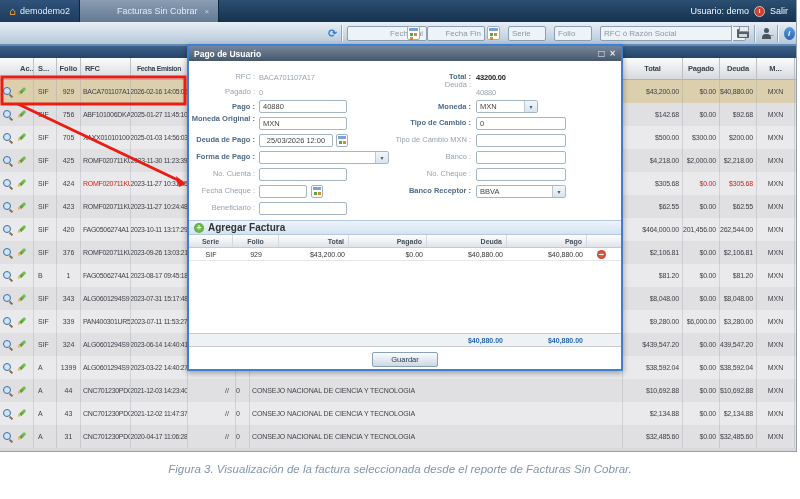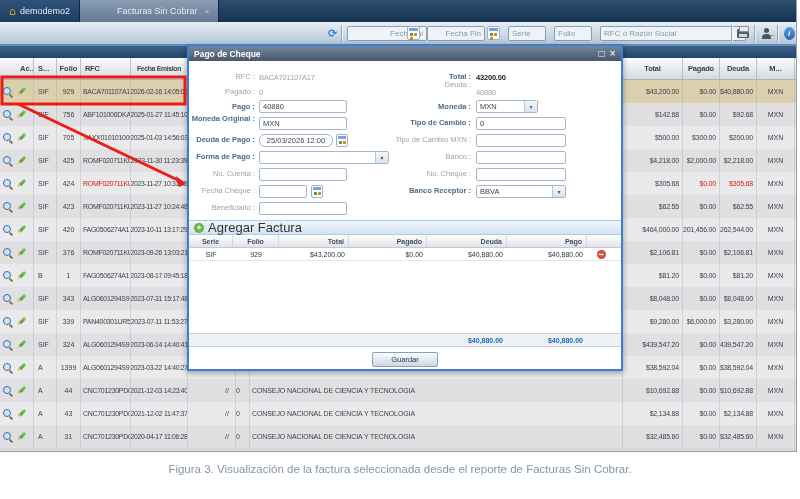--- a/index.html
+++ b/index.html
@@ -110,21 +110,21 @@
              display:flex;align-items:center;justify-content:center;font-size:6px;color:#4a6076;
              font-family:"DejaVu Sans",sans-serif;}
   .cal2{position:absolute;width:12px;height:13px;border:1px solid #9fb0c2;background:#fff;border-radius:2px;padding:0;}
   .cal2::before{content:"";position:absolute;left:1px;right:1px;top:1px;height:3px;background:#7aa2d6;}
   .cal2::after{content:"";position:absolute;left:2px;top:6px;width:3px;height:3px;background:#58a44c;box-shadow:4px 0 0 #d88a2e;}
   .agregar-bar{position:absolute;left:0;top:159px;width:100%;height:15px;
                background:linear-gradient(#eef4fb,#d3e3f3);border-top:1px solid #b5c9de;border-bottom:1px solid #b5c9de;
                display:flex;align-items:center;gap:4px;padding:0 5px;}
   .plus-ico{width:10px;height:10px;border-radius:50%;background:radial-gradient(#8fd05e,#4c9a34);color:#fff;
             font-size:8px;line-height:10px;text-align:center;font-weight:bold;}
-  .agregar-lbl{font-size:13px;font-weight:normal;color:#333;}
+  .agregar-lbl{font-size:10px;font-weight:bold;color:#333;}
   .ithead{position:absolute;left:0;top:174px;width:100%;height:13px;display:flex;
           background:linear-gradient(#ffffff,#dfe3e8);border-bottom:1px solid #c5cad0;}
   .ihc{display:flex;align-items:center;justify-content:center;font-size:7px;font-weight:bold;color:#44505c;
        border-right:1px solid #d4d9df;height:100%;}
   .itrow{position:absolute;left:0;top:187px;width:100%;height:13px;display:flex;border-bottom:1px solid #e4e7ea;
          background:#fff;font-size:7px;color:#333;}
   .icell{display:flex;align-items:center;height:100%;}
   .iw-serie{width:44px;justify-content:center;}
   .iw-folio{width:46px;justify-content:center;}
   .iw-total{width:70px;justify-content:flex-end;padding-right:4px;}
@@ -138,37 +138,42 @@
            background:#eff2f5;border-top:1px solid #c8ccd2;border-bottom:1px solid #c8ccd2;
            font-size:7px;font-weight:bold;color:#1f66b0;}
   .guardar{position:absolute;left:50%;top:291px;transform:translateX(-50%);width:66px;height:15px;
            background:linear-gradient(#fafcfe,#cdd8e3);border:1px solid #8aa0b8;border-radius:2px;
            font-size:7.5px;color:#23384e;font-family:inherit;padding:0;}
 
   
   .annot{position:absolute;left:0;top:0;width:800px;height:499px;z-index:60;pointer-events:none;}
   
   .caption{position:absolute;left:0;top:463px;width:800px;text-align:center;font-size:11.5px;
-           color:#8295ab;}
+           font-style:italic;color:#8295ab;}
 </style>
 </head>
 <body>
 
 <div id="stage">
 
   <div class="app">
 
     <div class="topbar">
       <div class="tab home">
         <span class="home-ico">⌂</span>
         <span>demodemo2</span>
       </div>
       <div class="tab active">
         <span>Facturas Sin Cobrar</span>
         <span class="tab-x">×</span>
+      </div>
+      <div class="user-area">
+        <span>Usuario: demo</span>
+        <span class="logout-ico"></span>
+        <span>Salir</span>
       </div>
     </div>
 
     <div class="toolbar">
       <span class="abs refresh-ico" style="left:328px;top:6px;">⟳</span>
       <span class="tb-sep" style="left:341px;"></span>
       <input class="abs tb-input" style="left: 347px; width: 80px; text-align: right;" placeholder="Fecha Ini">
       <button class="abs cal-btn" style="left:407px;"></button>
       <input class="abs tb-input" style="left: 427px; width: 58px; text-align: right;" placeholder="Fecha Fin">
       <button class="abs cal-btn" style="left:487px;"></button>
@@ -525,21 +530,21 @@
       <div class="c w-total ct">$32,485.60</div>
       <div class="c w-pag cp">$0.00</div>
       <div class="c w-deu cdu">$32,485.60</div>
       <div class="c w-mon cm">MXN</div>
     </div>
       </div>
   </div>
 
   <div class="modal">
     <div class="modal-title">
-      <span>Pago de Cheque</span>
+      <span>Pago de Usuario</span>
       <span class="win-btns">
         <span>□</span>
         <span>×</span>
       </span>
     </div>
     <div class="modal-body">
 
       <span class="fl L" style="top:12px;">RFC :</span>
       <span class="fv" style="left:70px;top:12px;">BACA701107A17</span>
       <span class="fl R b" style="top:12px;text-align:right;">Total :</span>
@@ -557,21 +562,21 @@
         <span class="txt">MXN</span>
         <span class="arr">▾</span>
       </div>
 
       <span class="fl L b" style="top:54px;">Moneda Original :</span>
       <input class="fi" style="left: 70px; top: 56px; width: 88px;" value="MXN">
       <span class="fl R b" style="top:58px;">Tipo de Cambio :</span>
       <input class="fi" style="left: 287px; top: 56px; width: 90px;" value="0">
 
       <span class="fl L b" style="top:75px;">Deuda de Pago :</span>
-      <input class="fi" style="left: 70px; top: 73px; width: 74px; text-align: center; border-radius: 6px;" value="25/03/2026 12:00">
+      <input class="fi" style="left: 70px; top: 73px; width: 74px; text-align: center;" value="25/03/2026 12:00">
       <button class="cal2" style="left:147px;top:73px;"></button>
       <span class="fl R" style="top:75px;">Tipo de Cambio MXN :</span>
       <input class="fi" style="left: 287px; top: 73px; width: 90px;" value="">
 
       <span class="fl L b" style="top:92px;">Forma de Pago :</span>
       <div class="fsel" style="left:70px;top:90px;width:130px;">
         <span class="txt"></span>
         <span class="arr">▾</span>
       </div>
       <span class="fl R" style="top:92px;">Banco :</span>

